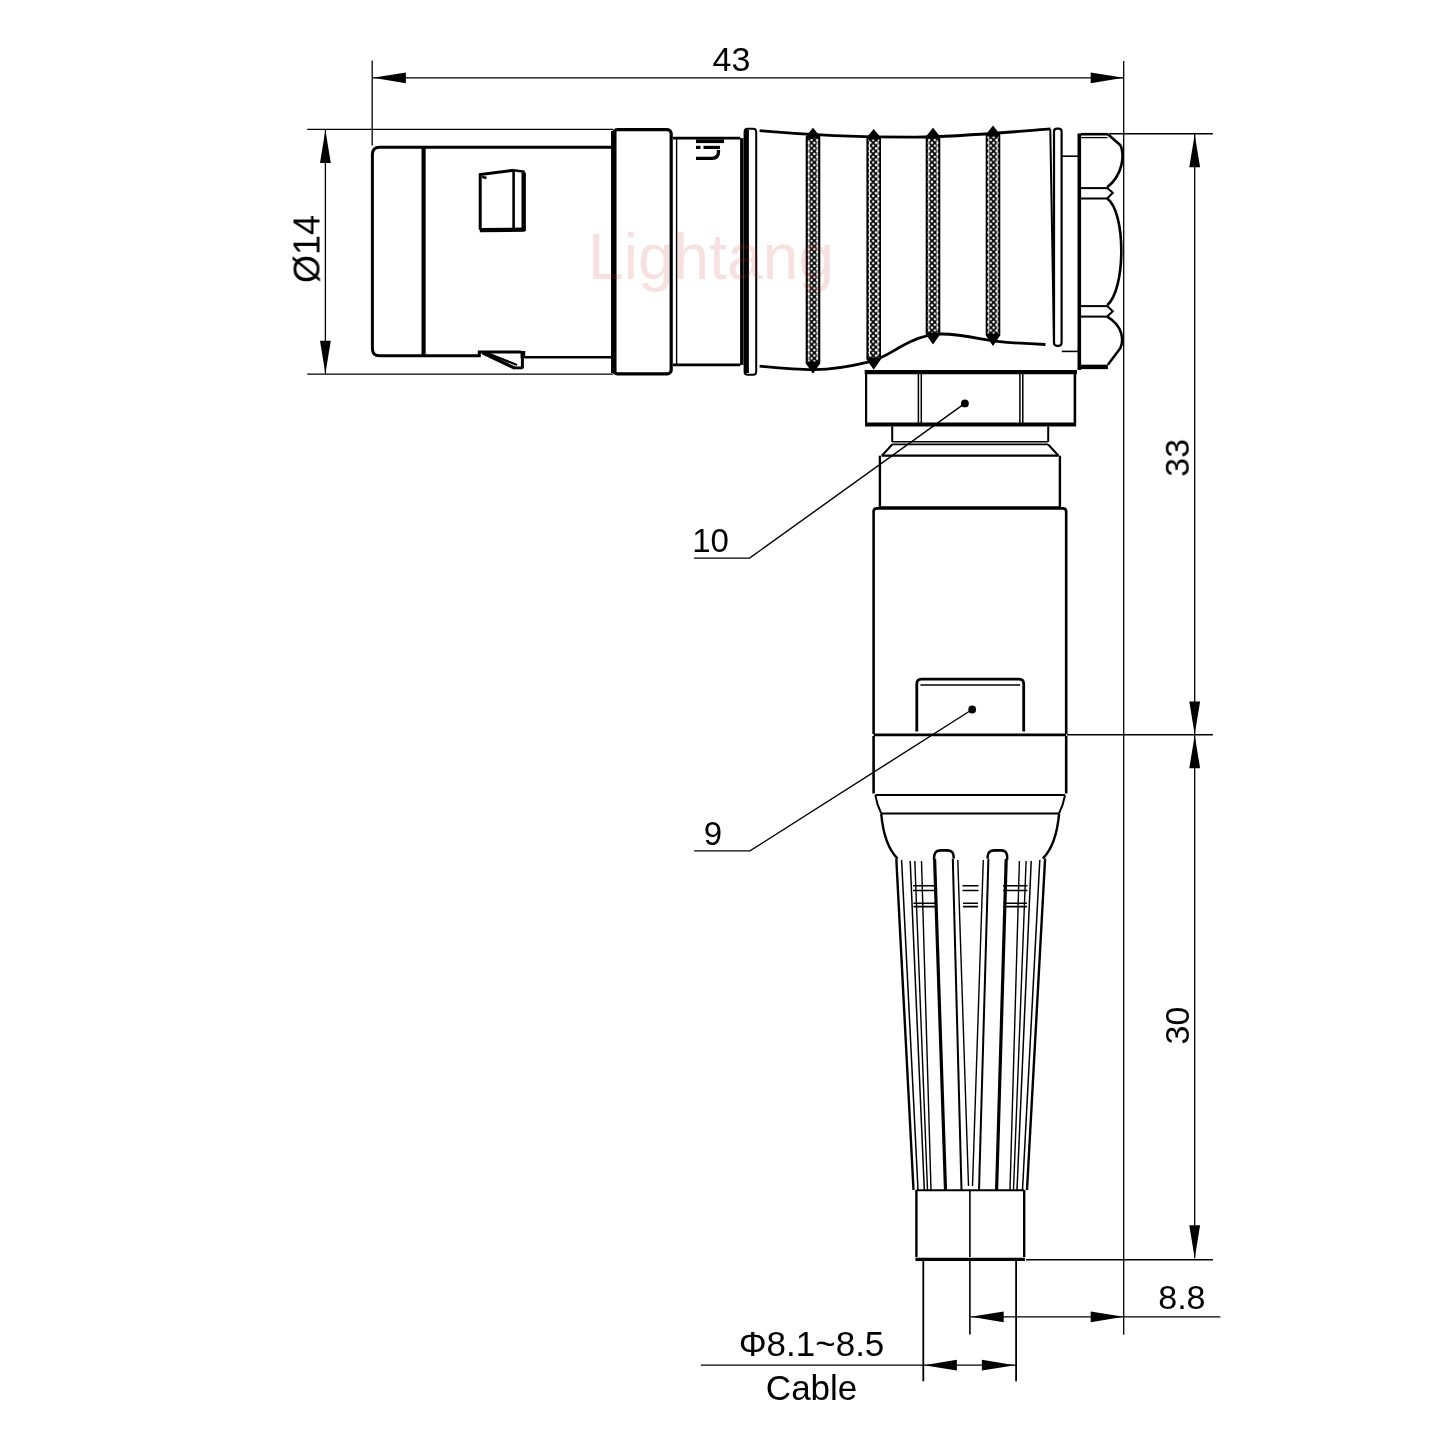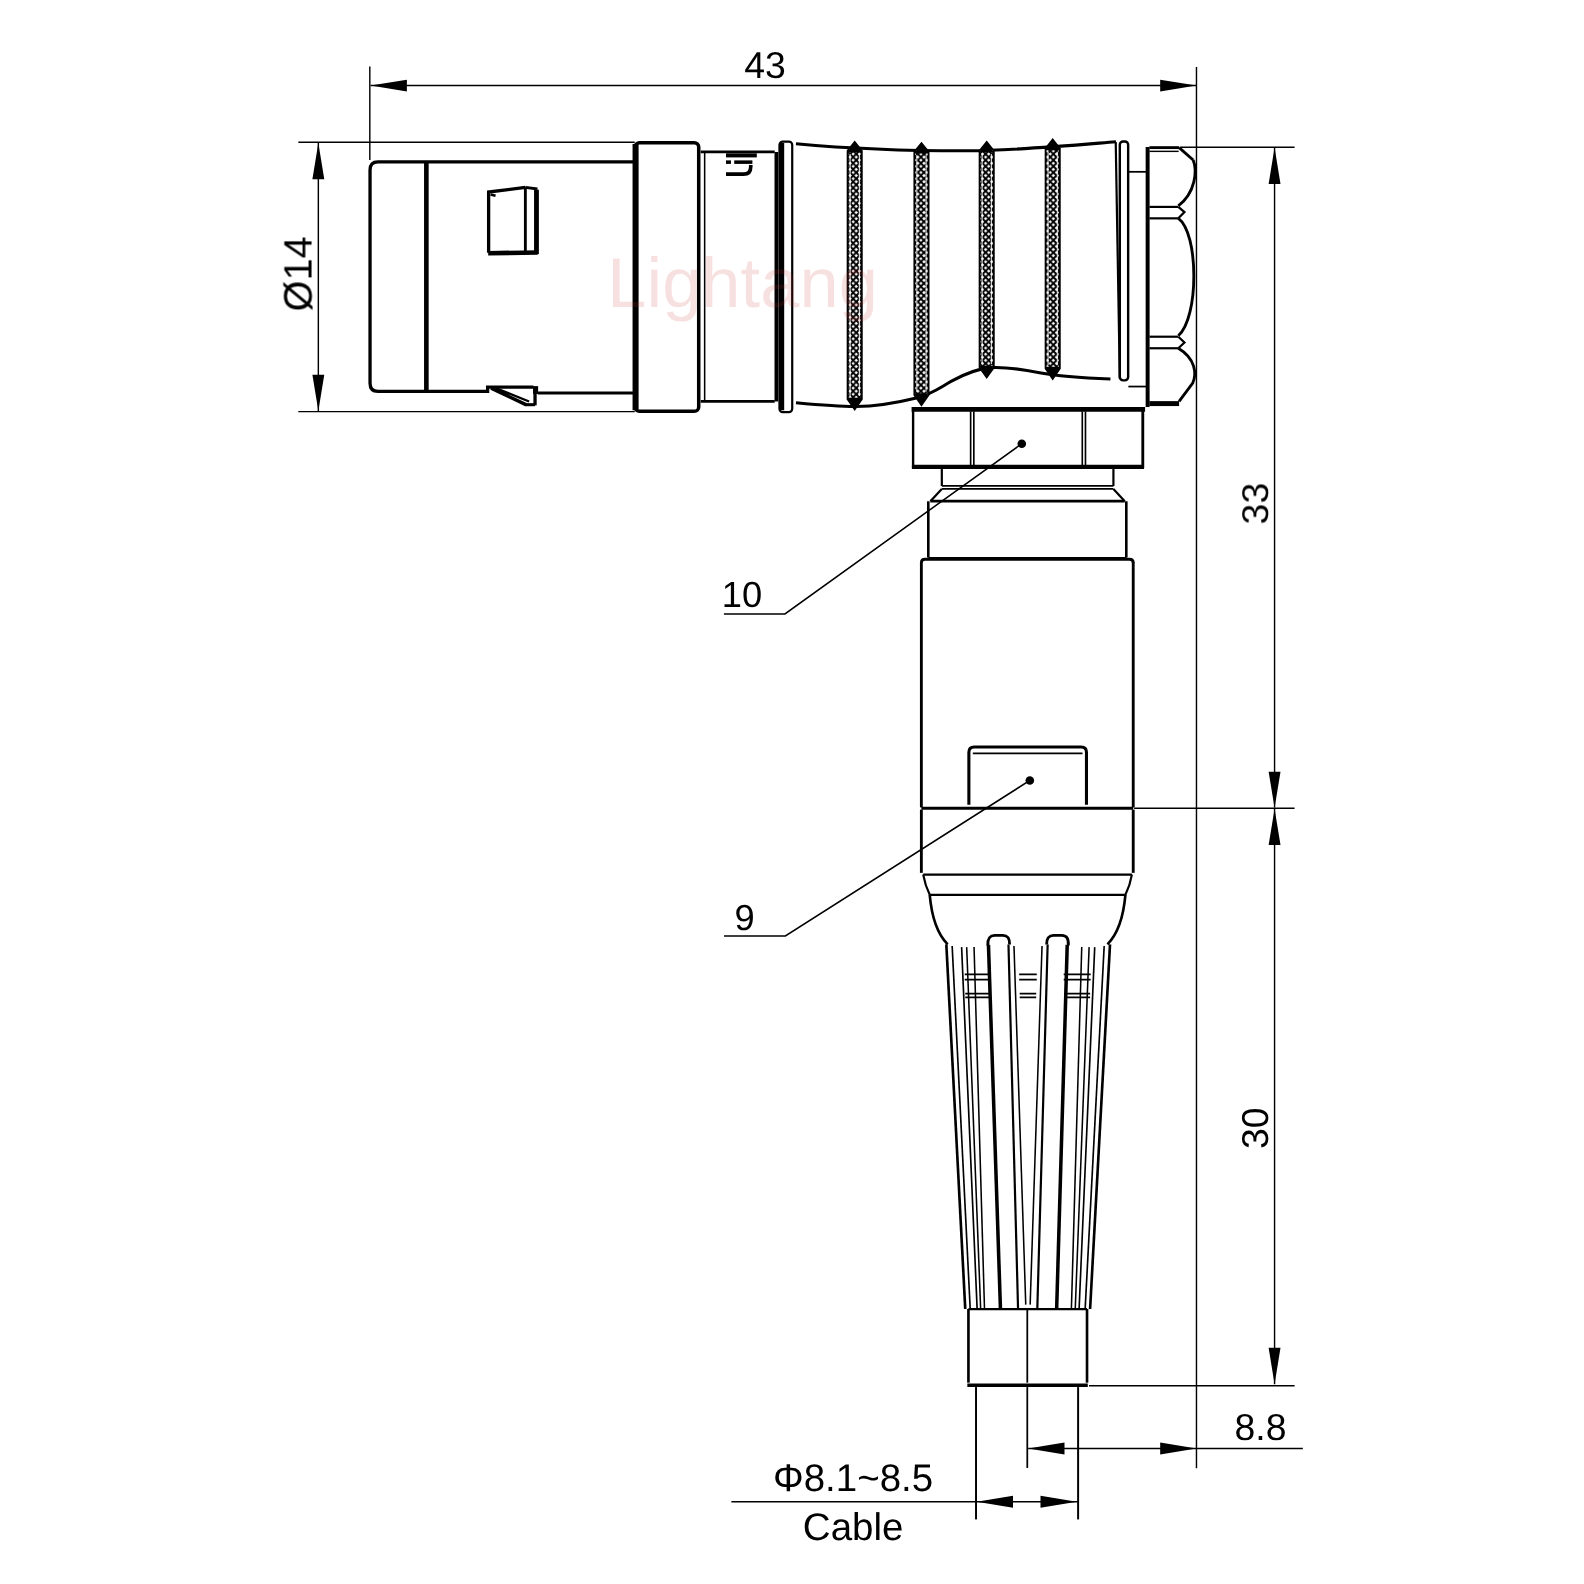--- a/index.html
+++ b/index.html
@@ -1,16 +1,16 @@
 <!DOCTYPE html>
 <html><head>
 <meta charset="utf-8">
 <style>
 html,body{margin:0;padding:0;background:#fff;-webkit-font-smoothing:antialiased;}
-#page{width:1188px;height:1440px;position:relative;font-family:"Liberation Sans",sans-serif;}
+#page{width:1188px;height:1440px;position:relative;font-family:"Liberation Sans",sans-serif;margin-left:36px;}
 text{font-family:"Liberation Sans",sans-serif;fill:#000;}
 </style>
 </head>
 <body>
 <div id="page">
 <svg width="1440" height="1440" viewBox="0 0 1440 1440">
 <defs>
 <pattern id="kn" width="5.6" height="5.6" patternUnits="userSpaceOnUse">
 <rect width="5.6" height="5.6" fill="#fff"></rect>
 <path d="M0,0 L5.6,5.6 M5.6,0 L0,5.6" stroke="#000" stroke-width="1.8"></path>

